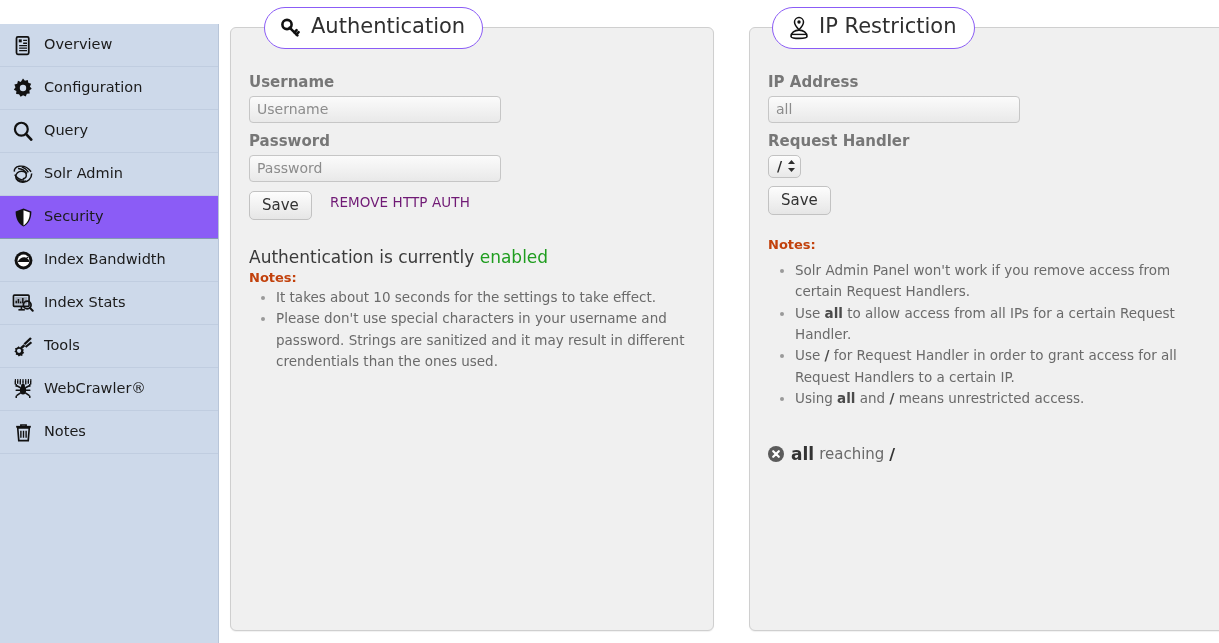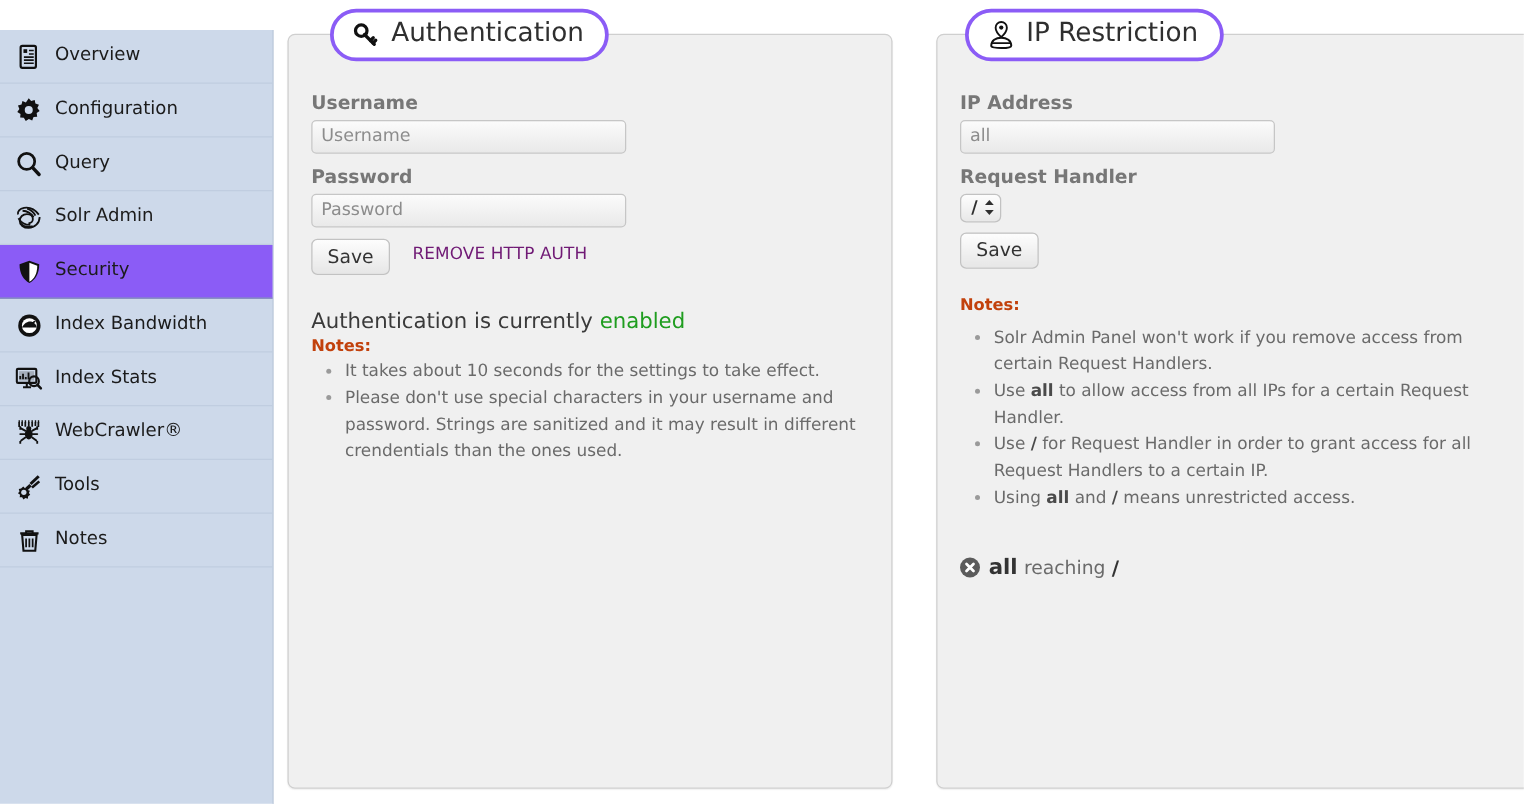--- a/index.html
+++ b/index.html
@@ -58,21 +58,21 @@
     border-radius: 6px;
     box-shadow: 0 1px 1px rgba(0,0,0,0.06);
   }
   #panel-auth { left: 11px; width: 484px; height: 604px; }
   #panel-ip   { left: 530px; width: 484px; height: 604px; }
 
   .panel-tab {
     position: absolute;
     top: -21px;
     background: #ffffff;
-    border: 3px solid #8b5cf6;
+    border: 1px solid #8b5cf6;
     border-radius: 22px;
     height: 42px;
     display: inline-flex;
     align-items: center;
     padding: 0 17px 0 13px;
     font-size: 21px;
     color: #2f2f2f;
     white-space: nowrap;
   }
   #panel-auth .panel-tab { left: 33px; }
@@ -276,41 +276,41 @@
             <path d="M10.3 15.6 v3.6" stroke="#111" stroke-width="1.8"></path>
             <circle cx="16.6" cy="14.2" r="4.2" fill="none" stroke="#111" stroke-width="1.9"></circle>
             <path d="M19.6 17.3 L22.6 20.4" stroke="#111" stroke-width="2.2" stroke-linecap="round"></path>
           </svg>
         </span>
         <span class="nav-label">Index Stats</span>
       </div>
       <div class="nav-item">
         <span class="nav-icon">
           <svg width="22" height="22" viewBox="0 0 24 24">
+            <path d="M21.6 4.2 L14.4 11 l-1.8-1.8 7.2-6.8 z" fill="#111"></path>
+            <path d="M22 8.6 L15.6 14 l-1.6-1.6 6.4-5.4 z" fill="#111"></path>
+            <path d="M12.6 10 L14.6 12 l-3.6 3.4 -2-2 z" fill="#111"></path>
+            <path d="M7.2 12.2l1.5 1.5 2-.6.3 2.1 2 .7-.9 1.9 1.2 1.7-1.8 1.2-.3 2.1-2.1-.5-1.7 1.2-1.2-1.8-2.1-.2.3-2.1-1.8-1.2 1.3-1.7-.6-2 2-.5z" fill="#111"></path>
+            <circle cx="7.7" cy="17.3" r="2.3" fill="#cdd9ea"></circle>
+          </svg>
+        </span>
+        <span class="nav-label">Tools</span>
+      </div>
+      <div class="nav-item">
+        <span class="nav-icon">
+          <svg width="22" height="22" viewBox="0 0 24 24">
             <path d="M3.6 3 v4.2 M6.2 3 v3.4 M9 3 v4 M12 3 v3.4 M15 3 v4 M17.8 3 v3.4 M20.4 3 v4.2" stroke="#111" stroke-width="1.5"></path>
             <path d="M3.1 2.4 h1.2 M5.7 2.4 h1.2 M8.5 2.4 h1.2 M11.4 2.4 h1.2 M14.4 2.4 h1.2 M17.3 2.4 h1.2 M19.9 2.4 h1.2" stroke="#111" stroke-width="2.4"></path>
             <ellipse cx="12" cy="13.4" rx="3.4" ry="4.6" fill="#111"></ellipse>
             <circle cx="12" cy="8.6" r="2.2" fill="#111"></circle>
             <path d="M8.8 10.4 L5.2 8.4 M8.6 13.4 L4.6 13.4 M9 16.4 L5.4 19 M15.2 10.4 L18.8 8.4 M15.4 13.4 L19.4 13.4 M15 16.4 L18.6 19" stroke="#111" stroke-width="1.7" stroke-linecap="round"></path>
             <path d="M4.6 6.6 v3 M19.4 6.6 v3 M4.6 19.4 v2.4 M19.4 19.4 v2.4" stroke="#111" stroke-width="1.6"></path>
           </svg>
         </span>
         <span class="nav-label">WebCrawler®</span>
-      </div>
-      <div class="nav-item">
-        <span class="nav-icon">
-          <svg width="22" height="22" viewBox="0 0 24 24">
-            <path d="M21.6 4.2 L14.4 11 l-1.8-1.8 7.2-6.8 z" fill="#111"></path>
-            <path d="M22 8.6 L15.6 14 l-1.6-1.6 6.4-5.4 z" fill="#111"></path>
-            <path d="M12.6 10 L14.6 12 l-3.6 3.4 -2-2 z" fill="#111"></path>
-            <path d="M7.2 12.2l1.5 1.5 2-.6.3 2.1 2 .7-.9 1.9 1.2 1.7-1.8 1.2-.3 2.1-2.1-.5-1.7 1.2-1.2-1.8-2.1-.2.3-2.1-1.8-1.2 1.3-1.7-.6-2 2-.5z" fill="#111"></path>
-            <circle cx="7.7" cy="17.3" r="2.3" fill="#cdd9ea"></circle>
-          </svg>
-        </span>
-        <span class="nav-label">Tools</span>
       </div>
       <div class="nav-item">
         <span class="nav-icon">
           <svg width="21" height="21" viewBox="0 0 24 24">
             <path d="M3.6 5.4 h16.8" stroke="#111" stroke-width="2"></path>
             <path d="M9 5.4 v-2 h6 v2" fill="none" stroke="#111" stroke-width="1.8"></path>
             <path d="M5.4 6.8 h13.2 l-1.2 14.4 h-10.8 z" fill="none" stroke="#111" stroke-width="1.9"></path>
             <path d="M9 10 v8 M12 10 v8 M15 10 v8" stroke="#111" stroke-width="1.6"></path>
           </svg>
         </span>

